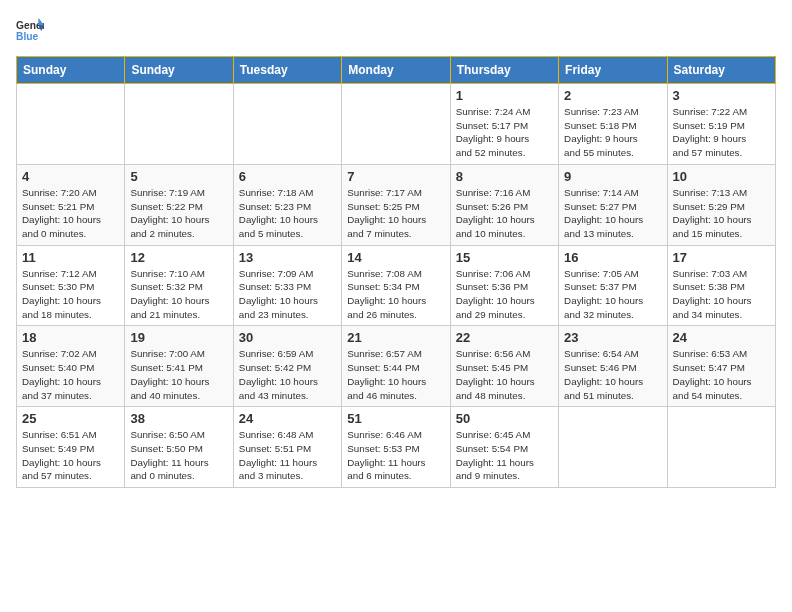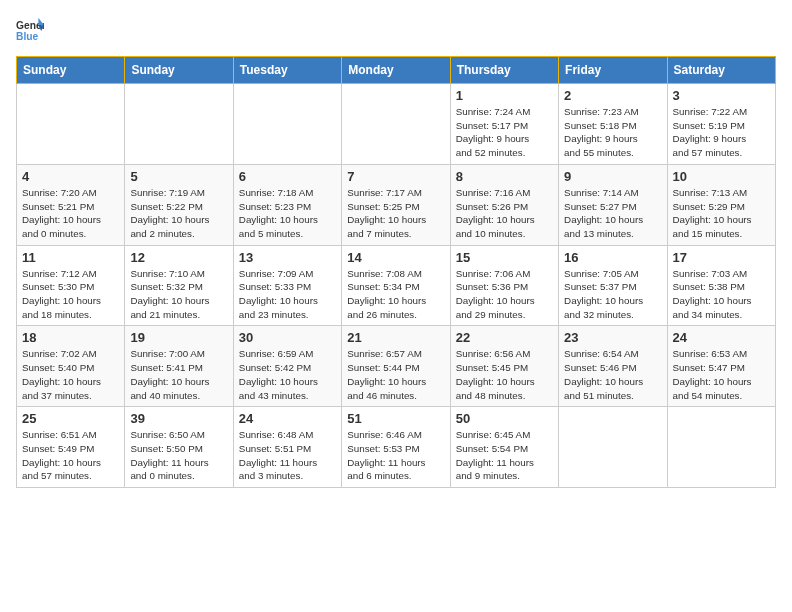--- a/index.html
+++ b/index.html
@@ -240,21 +240,21 @@
           <div class="day-number">24</div>
           <div class="day-info">Sunrise: 6:53 AM<br>Sunset: 5:47 PM<br>Daylight: 10 hours<br>and 54 minutes.</div>
         </td>
       </tr>
       <tr>
         <td>
           <div class="day-number">25</div>
           <div class="day-info">Sunrise: 6:51 AM<br>Sunset: 5:49 PM<br>Daylight: 10 hours<br>and 57 minutes.</div>
         </td>
         <td>
-          <div class="day-number">39</div>
+          <div class="day-number">38</div>
           <div class="day-info">Sunrise: 6:50 AM<br>Sunset: 5:50 PM<br>Daylight: 11 hours<br>and 0 minutes.</div>
         </td>
         <td>
           <div class="day-number">24</div>
           <div class="day-info">Sunrise: 6:48 AM<br>Sunset: 5:51 PM<br>Daylight: 11 hours<br>and 3 minutes.</div>
         </td>
         <td>
           <div class="day-number">51</div>
           <div class="day-info">Sunrise: 6:46 AM<br>Sunset: 5:53 PM<br>Daylight: 11 hours<br>and 6 minutes.</div>
         </td>

